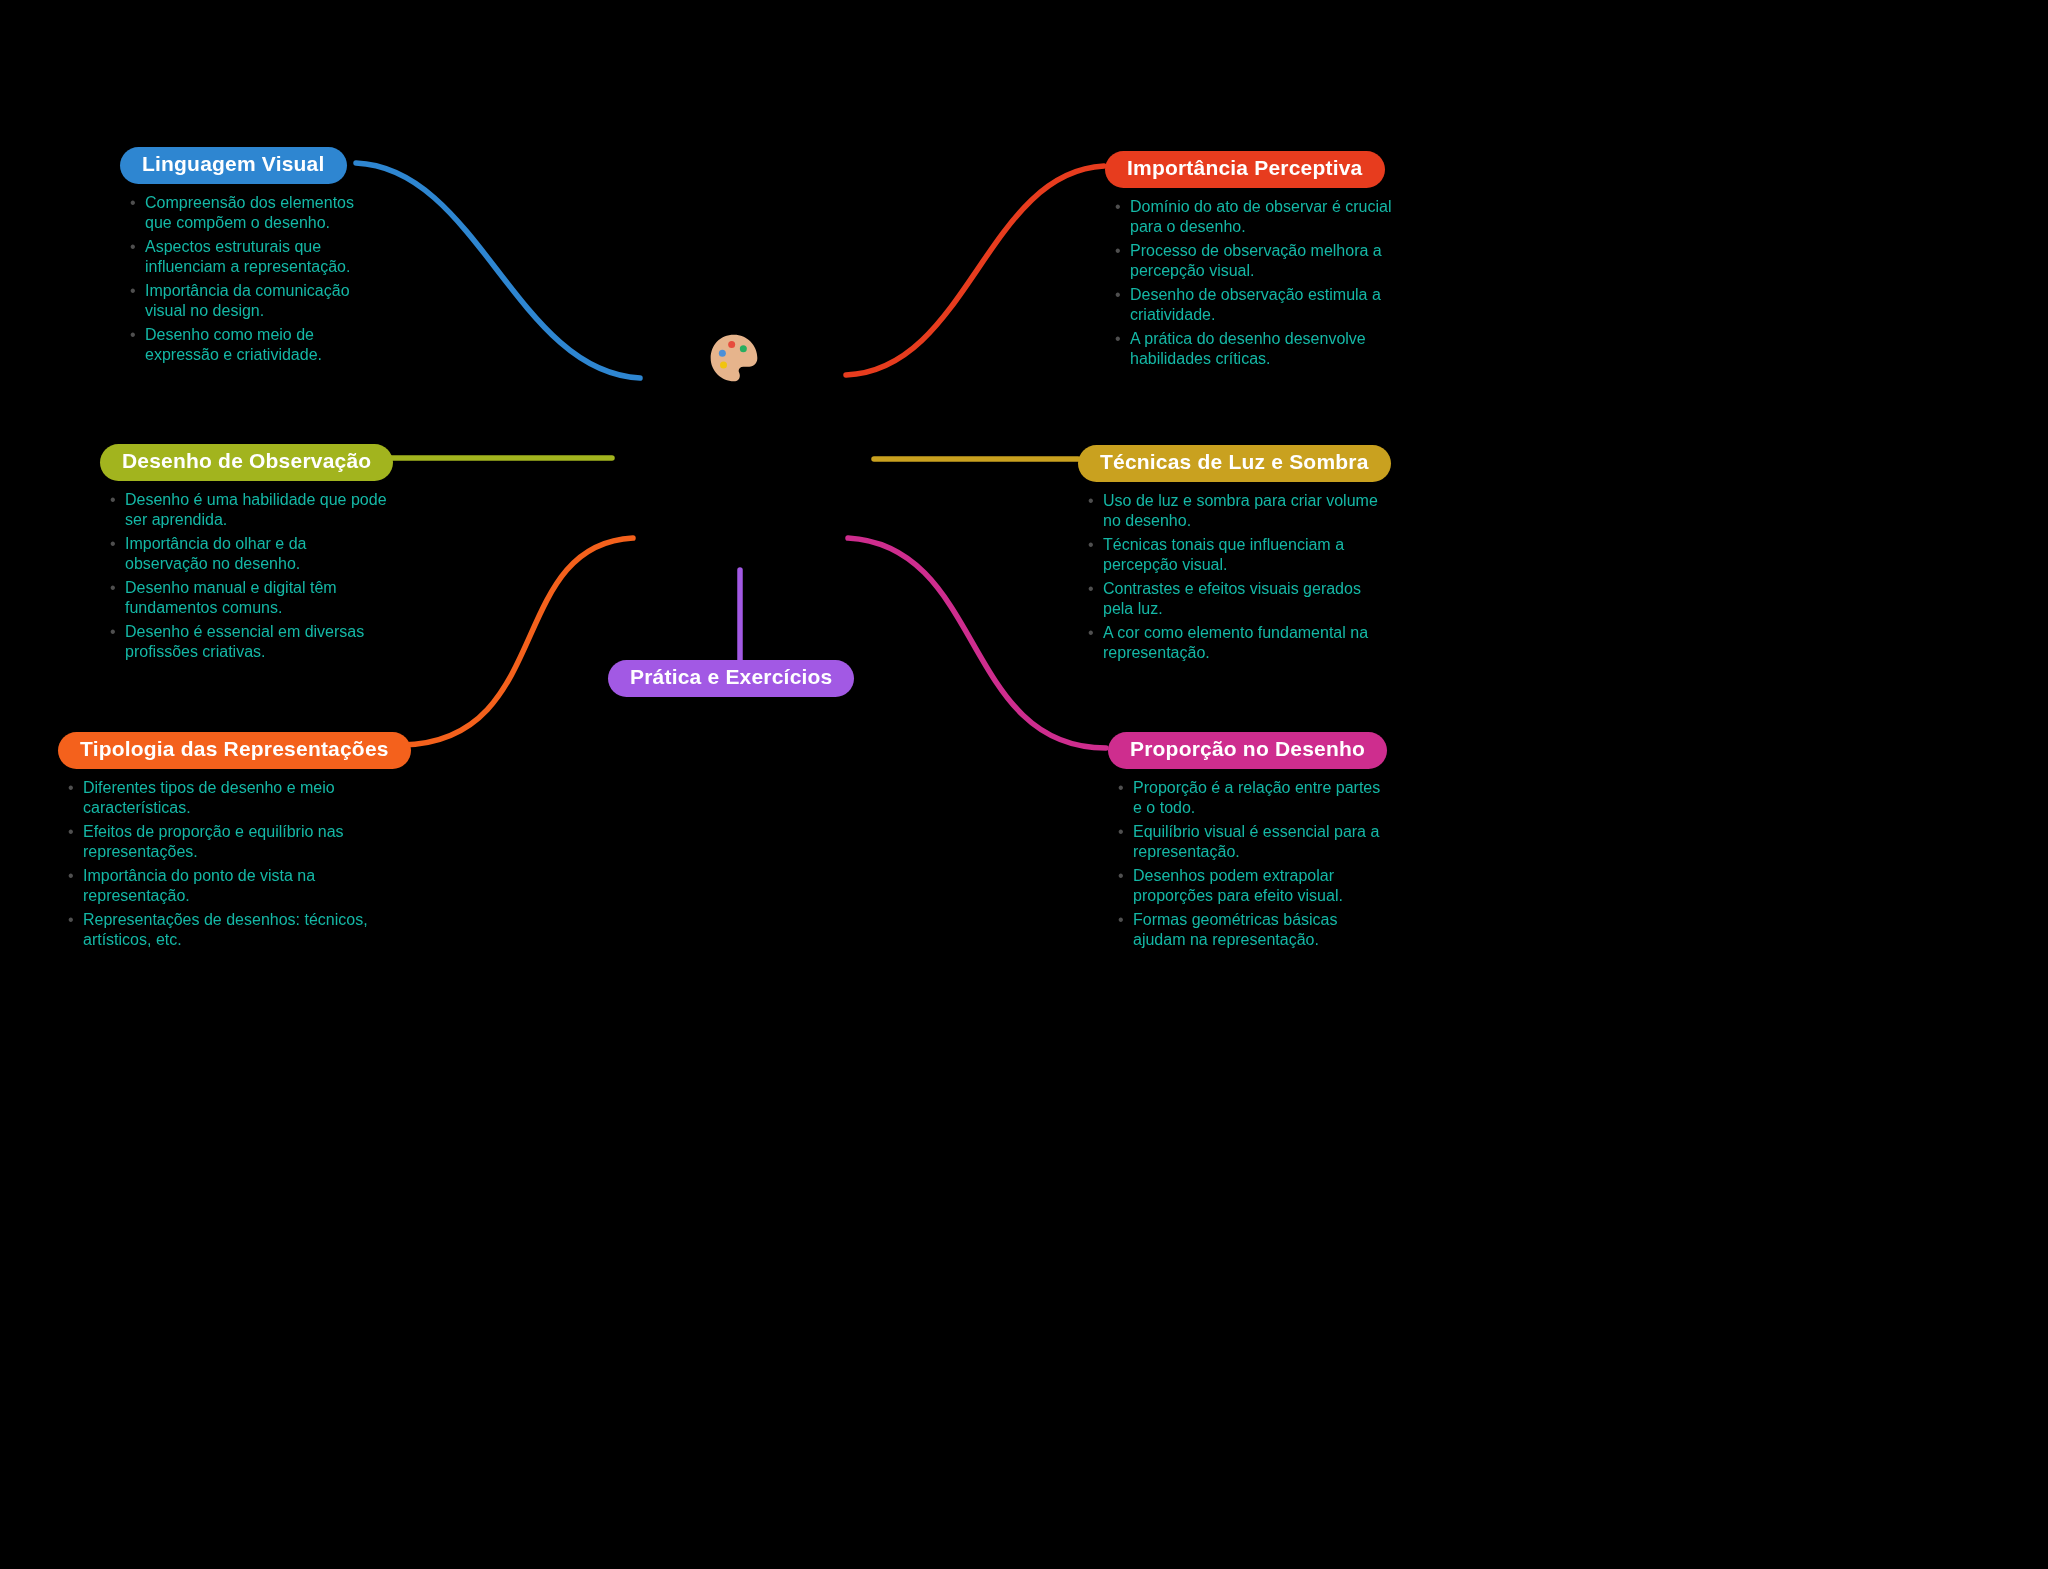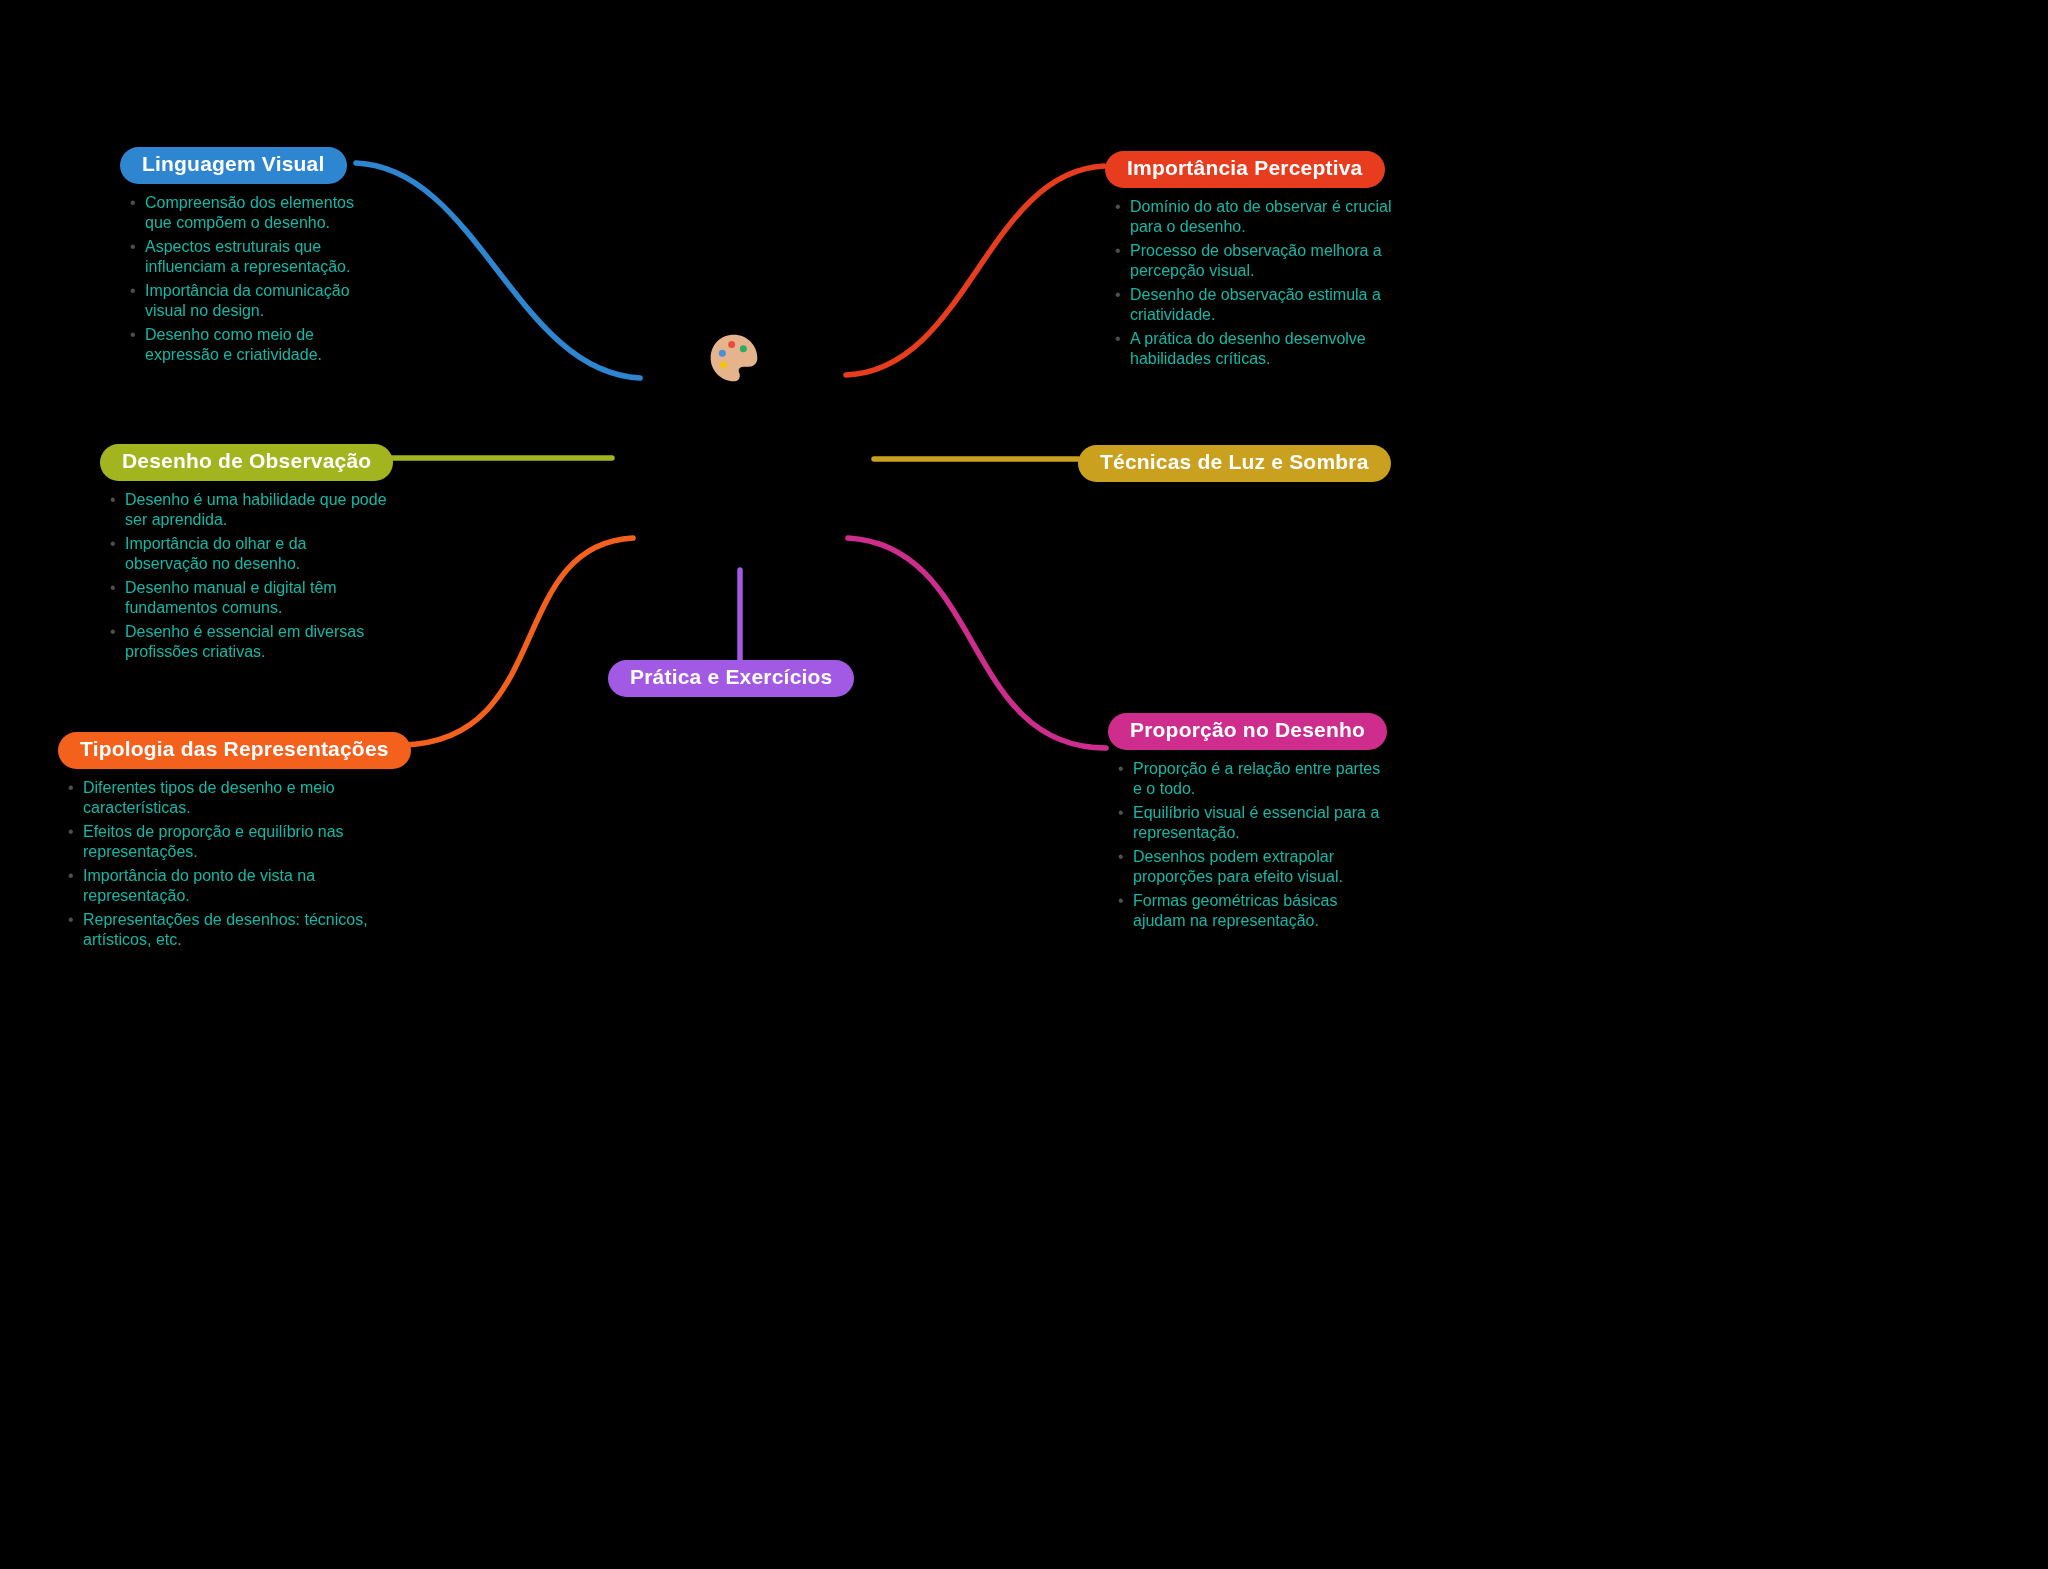--- a/index.html
+++ b/index.html
@@ -110,41 +110,47 @@
       <li>Importância do olhar e da observação no desenho.</li>
       <li>Desenho manual e digital têm fundamentos comuns.</li>
       <li>Desenho é essencial em diversas profissões criativas.</li>
     </ul>
   </div>
 
   <div class="node" style="left:1078px;top:445px;width:320px;">
     <div class="pill" style="background: rgb(201, 161, 31);">
       <span>Técnicas de Luz e Sombra</span>
     </div>
+    <ul class="bullets" style="width:300px;">
+      <li>Uso de luz e sombra para criar volume no desenho.</li>
+      <li>Técnicas tonais que influenciam a percepção visual.</li>
+      <li>Contrastes e efeitos visuais gerados pela luz.</li>
+      <li>A cor como elemento fundamental na representação.</li>
+    </ul>
   </div>
 
   <div class="node" style="left:58px;top:732px;width:320px;">
     <div class="pill" style="background: rgb(244, 97, 28);">
       <span>Tipologia das Representações</span>
     </div>
     <ul class="bullets" style="width:300px;">
       <li>Diferentes tipos de desenho e meio características.</li>
       <li>Efeitos de proporção e equilíbrio nas representações.</li>
       <li>Importância do ponto de vista na representação.</li>
       <li>Representações de desenhos: técnicos, artísticos, etc.</li>
     </ul>
   </div>
 
   <div class="node" style="left:608px;top:660px;width:280px;">
     <div class="pill" style="background: rgb(162, 89, 228);">
       <span>Prática e Exercícios</span>
     </div>
   </div>
 
-  <div class="node" style="left:1108px;top:713px;width:290px;">
+  <div class="node" style="left:1108px;top:732px;width:290px;">
     <div class="pill" style="background: rgb(206, 45, 142);">
       <span>Proporção no Desenho</span>
     </div>
     <ul class="bullets" style="width:270px;">
       <li>Proporção é a relação entre partes e o todo.</li>
       <li>Equilíbrio visual é essencial para a representação.</li>
       <li>Desenhos podem extrapolar proporções para efeito visual.</li>
       <li>Formas geométricas básicas ajudam na representação.</li>
     </ul>
   </div>

